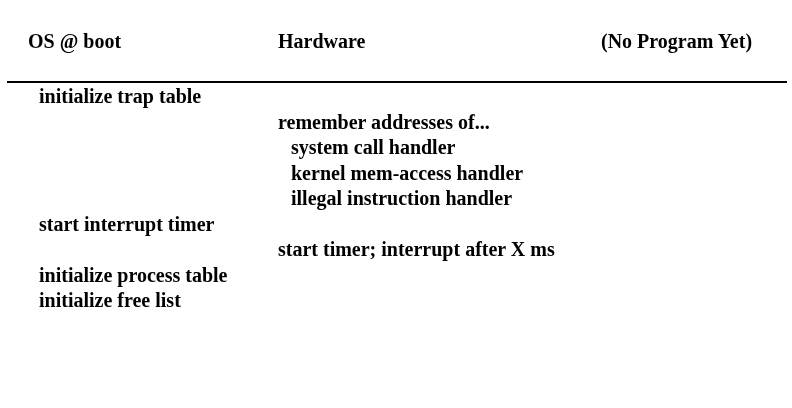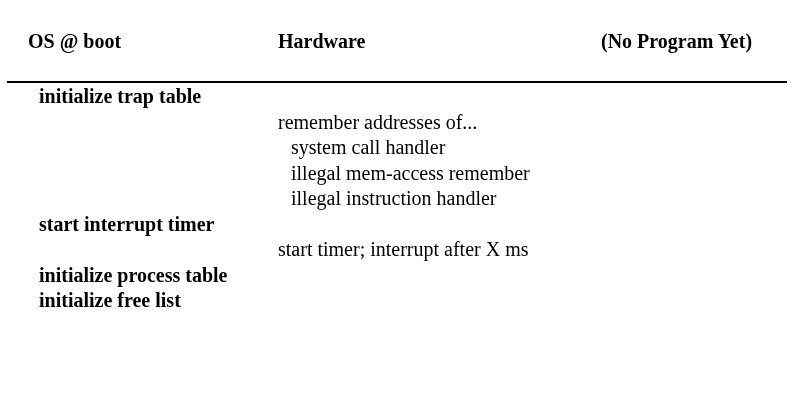--- a/index.html
+++ b/index.html
@@ -57,21 +57,21 @@
     height: 25.5px;
     line-height: 25.5px;
     white-space: nowrap;
   }
   .line.os {
     padding-left: 39px;
     font-weight: bold;
   }
   .line.hw {
     padding-left: 278px;
-    font-weight: normal;
+    font-weight: bold;
   }
   .line.hw.ind {
     padding-left: 291px;
   }
   .caption {
     position: absolute;
     left: 30px;
     top: 353px;
     font-size: 21.5px;
     line-height: 28px;
@@ -91,21 +91,21 @@
     <div class="col-hw">Hardware</div>
     <div class="col-pg">(No Program Yet)</div>
   </div>
 
   <div class="rule"></div>
 
   <div class="tbody">
     <div class="line os">initialize trap table</div>
     <div class="line hw">remember addresses of...</div>
     <div class="line hw ind">system call handler</div>
-    <div class="line hw ind">illegal mem-access remember</div>
+    <div class="line hw ind">kernel mem-access handler</div>
     <div class="line hw ind">illegal instruction handler</div>
     <div class="line os">start interrupt timer</div>
     <div class="line hw">start timer; interrupt after X ms</div>
     <div class="line os">initialize process table</div>
     <div class="line os">initialize free list</div>
   </div>
 
 
 </div>
 

